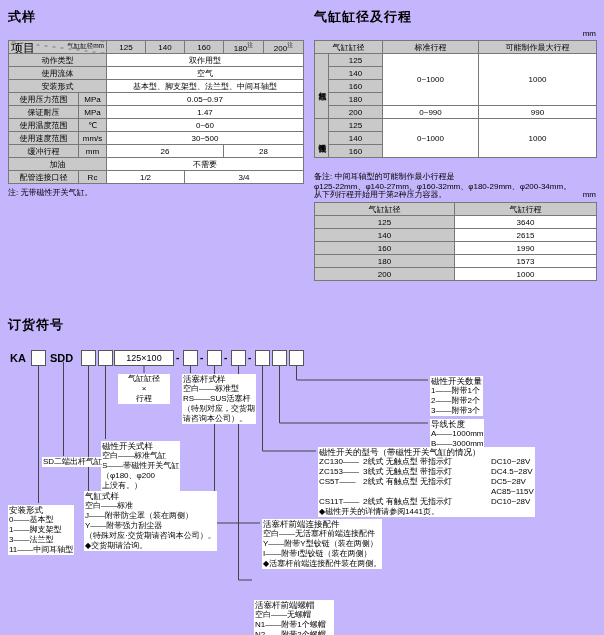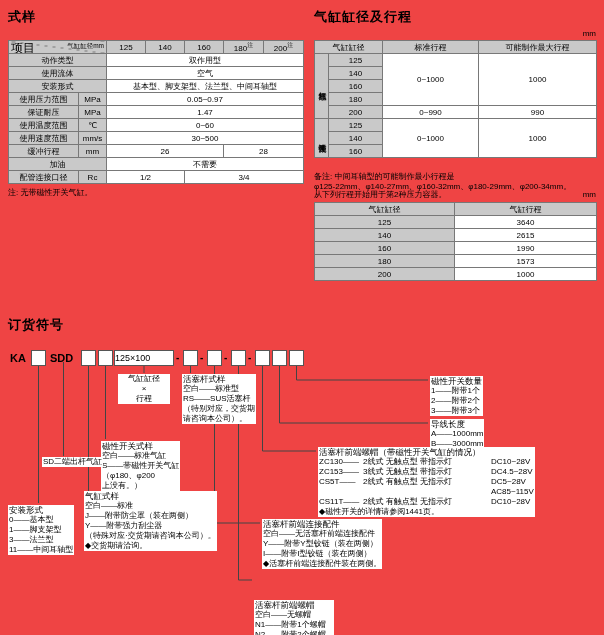--- a/index.html
+++ b/index.html
@@ -1,33 +1,33 @@
 <!DOCTYPE html>
 <html><head>
 <meta charset="utf-8">
 <style>
   *{margin:0;padding:0;box-sizing:border-box}
   html,body{width:604px;height:635px}
   body{background:#fff;color:#000;font-family:"Liberation Sans","DejaVu Sans",sans-serif}
-  .page{position:relative;width:604px;height:635px;overflow:hidden;background:#ef4444}
+  .page{position:relative;width:604px;height:635px;overflow:hidden;background:#c4b5fd}
   .sec-title{position:absolute;font-size:13px;font-weight:bold;letter-spacing:1px}
   table.tbl{border-collapse:collapse;position:absolute;table-layout:fixed;background:#fff}
   .tbl td{border:1px solid #787878;font-size:8px;height:13px;text-align:center;vertical-align:middle;padding:0 1px;overflow:hidden;white-space:nowrap}
   .hd{background:#c9c9c9}
   .lbl{text-align:left;padding-left:3px}
   .unit{font-size:7.5px}
   .corner{position:relative;background-color:#c9c9c9;background-image:linear-gradient(to top right,transparent 49.2%,#787878 49.2%,#787878 50.8%,transparent 50.8%)}
   .c-top{position:absolute;top:1px;right:2px;font-size:6.5px;line-height:7px}
   .c-bot{position:absolute;bottom:1px;left:2px;font-size:12px;line-height:8px}
   sup.mark{font-size:6px;vertical-align:super}
   .vtext{writing-mode:vertical-rl;text-orientation:upright;font-size:7px;line-height:12px;padding:0}
   .small{position:absolute;font-size:8px;line-height:9.5px}
   .code-txt{position:absolute;top:350px;font-size:11px;font-weight:bold;line-height:16px}
   .cbox{position:absolute;top:350px;width:15px;height:16px;border:1px solid #555;background:#fff;z-index:2}
-  .cbox.wide{width:60px;text-align:left;font-size:9px;line-height:14px}
+  .cbox.wide{width:60px;text-align:center;font-size:9px;line-height:14px}
   .dash{position:absolute;top:350px;font-size:10px;font-weight:bold;line-height:16px}
   .lines{position:absolute;left:0;top:0;z-index:1;pointer-events:none}
   .lines path{stroke:#444;stroke-width:1;fill:none}
   .blk{position:absolute;background:#fff;font-size:8px;line-height:10px;white-space:nowrap;z-index:2;padding:0 1px}
   .blk-h{font-size:8.5px;font-weight:normal}
   .center{text-align:center}
   .sm-c{display:inline-block;width:44px}
   .sm-d{display:inline-block;width:128px}
 </style>
 </head>
@@ -265,21 +265,21 @@
 
   <div class="blk" style="left:101px;top:441px">
     <div class="blk-h">磁性开关式样</div>
     <div>空白——标准气缸</div>
     <div>S——带磁性开关气缸</div>
     <div>（φ180、φ200</div>
     <div>上没有。）</div>
   </div>
 
   <div class="blk" style="left:318px;top:447px">
-    <div class="blk-h">活塞杆前端螺帽（带磁性开关气缸的情况）</div>
+    <div class="blk-h">磁性开关的型号（带磁性开关气缸的情况）</div>
     <div><span class="sm-c">ZC130——</span><span class="sm-d">2线式 无触点型 带指示灯</span><span class="sm-v">DC10~28V</span></div>
     <div><span class="sm-c">ZC153——</span><span class="sm-d">3线式 无触点型 带指示灯</span><span class="sm-v">DC4.5~28V</span></div>
     <div><span class="sm-c">CS5T——</span><span class="sm-d">2线式 有触点型 无指示灯</span><span class="sm-v">DC5~28V</span></div>
     <div><span class="sm-c"></span><span class="sm-d"></span><span class="sm-v">AC85~115V</span></div>
     <div><span class="sm-c">CS11T——</span><span class="sm-d">2线式 有触点型 无指示灯</span><span class="sm-v">DC10~28V</span></div>
     <div>◆磁性开关的详情请参阅1441页。</div>
   </div>
 
   <div class="blk" style="left:42px;top:457px">SD二端出杆气缸</div>
 

